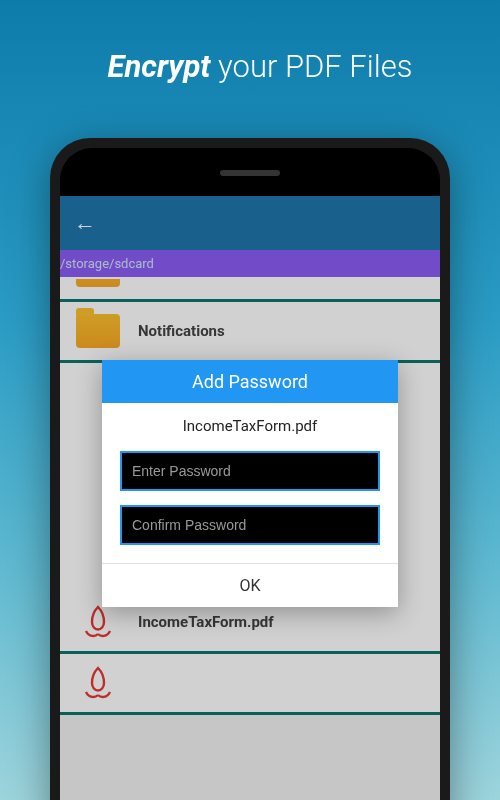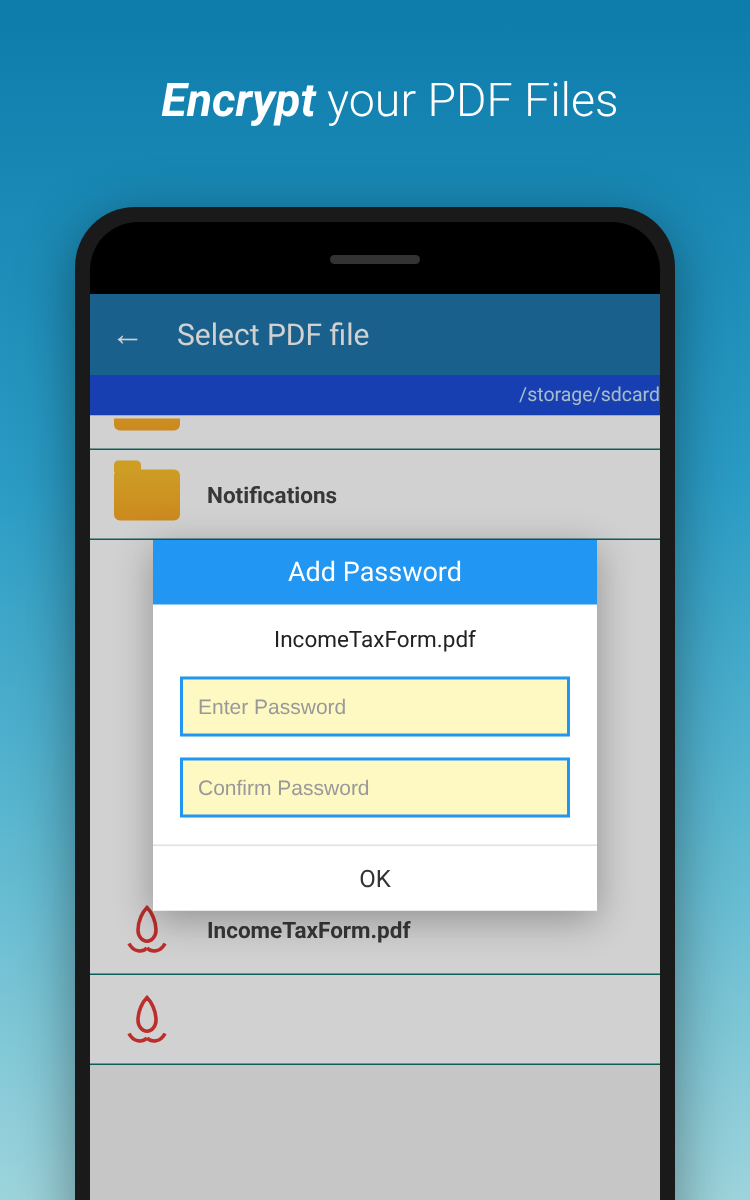--- a/index.html
+++ b/index.html
@@ -63,33 +63,33 @@
       color: #fff;
       height: 54px;
       display: flex;
       align-items: center;
       padding: 0 14px;
       gap: 22px;
     }
     .appbar .back-arrow { font-size: 22px; }
     .appbar-title { font-size: 20px; font-weight: 400; }
     .pathbar {
-      background: #1d4ed8;
+      background: #8b5cf6;
       color: #cde6f4;
-      text-align: right;
+      text-align: left;
       font-size: 13px;
       padding: 6px 0;
     }
     .list { background: #fff; }
     .item {
       display: flex;
       align-items: center;
       padding: 10px 16px;
       gap: 18px;
-      border-bottom: 1px solid #0f766e;
+      border-bottom: 3px solid #0f766e;
       min-height: 60px;
     }
     .item-thumb { width: 44px; height: 38px; flex-shrink: 0; display:flex; align-items:center; justify-content:center; }
     .folder-icon {
       width: 44px;
       height: 34px;
       background: linear-gradient(180deg, #fbc02d 0%, #f9a825 100%);
       border-radius: 4px;
       position: relative;
     }
@@ -136,21 +136,21 @@
       margin-bottom: 16px;
     }
     .dialog-input {
       width: 100%;
       border: 2px solid #2196f3;
       padding: 10px 10px;
       font-size: 14px;
       color: #888;
       margin-bottom: 14px;
       outline: none;
-      background: #fef9c3;
+      background: #000000;
     }
     .dialog-input::placeholder { color: #999; }
     .dialog-ok {
       width: 100%;
       text-align: center;
       padding: 12px 0;
       font-size: 16px;
       color: #333;
       border-top: 1px solid #e0e0e0;
       cursor: pointer;
@@ -164,21 +164,20 @@
   <b>Encrypt</b><span> your PDF Files</span>
 </div>
 
 <div class="phone">
   <div class="phone-inner">
     <div class="speaker"></div>
     <div class="screen">
 
       <div class="appbar">
         <span class="back-arrow">←</span>
-        <span class="appbar-title">Select PDF file</span>
       </div>
       <div class="pathbar">
         <span>/storage/sdcard</span>
       </div>
 
       <div class="list">
         <div class="item" style="padding-top:2px; min-height:20px;">
           <div class="item-thumb" style="height:10px; overflow:hidden;">
               <div class="folder-icon" style="margin-top:-28px;"></div>
             </div>

